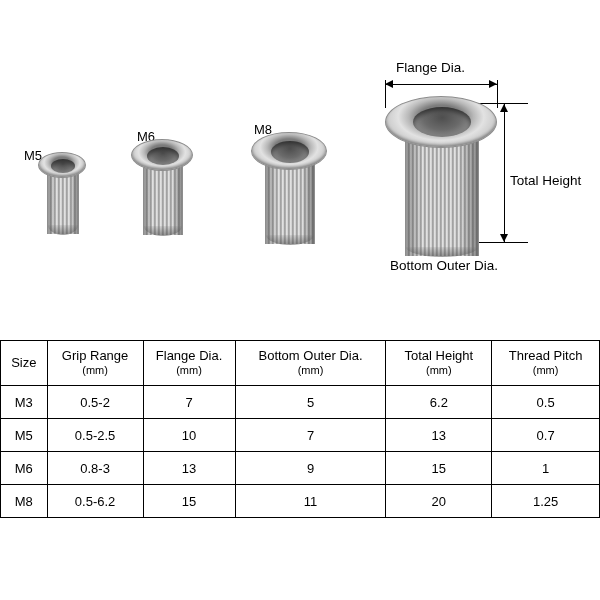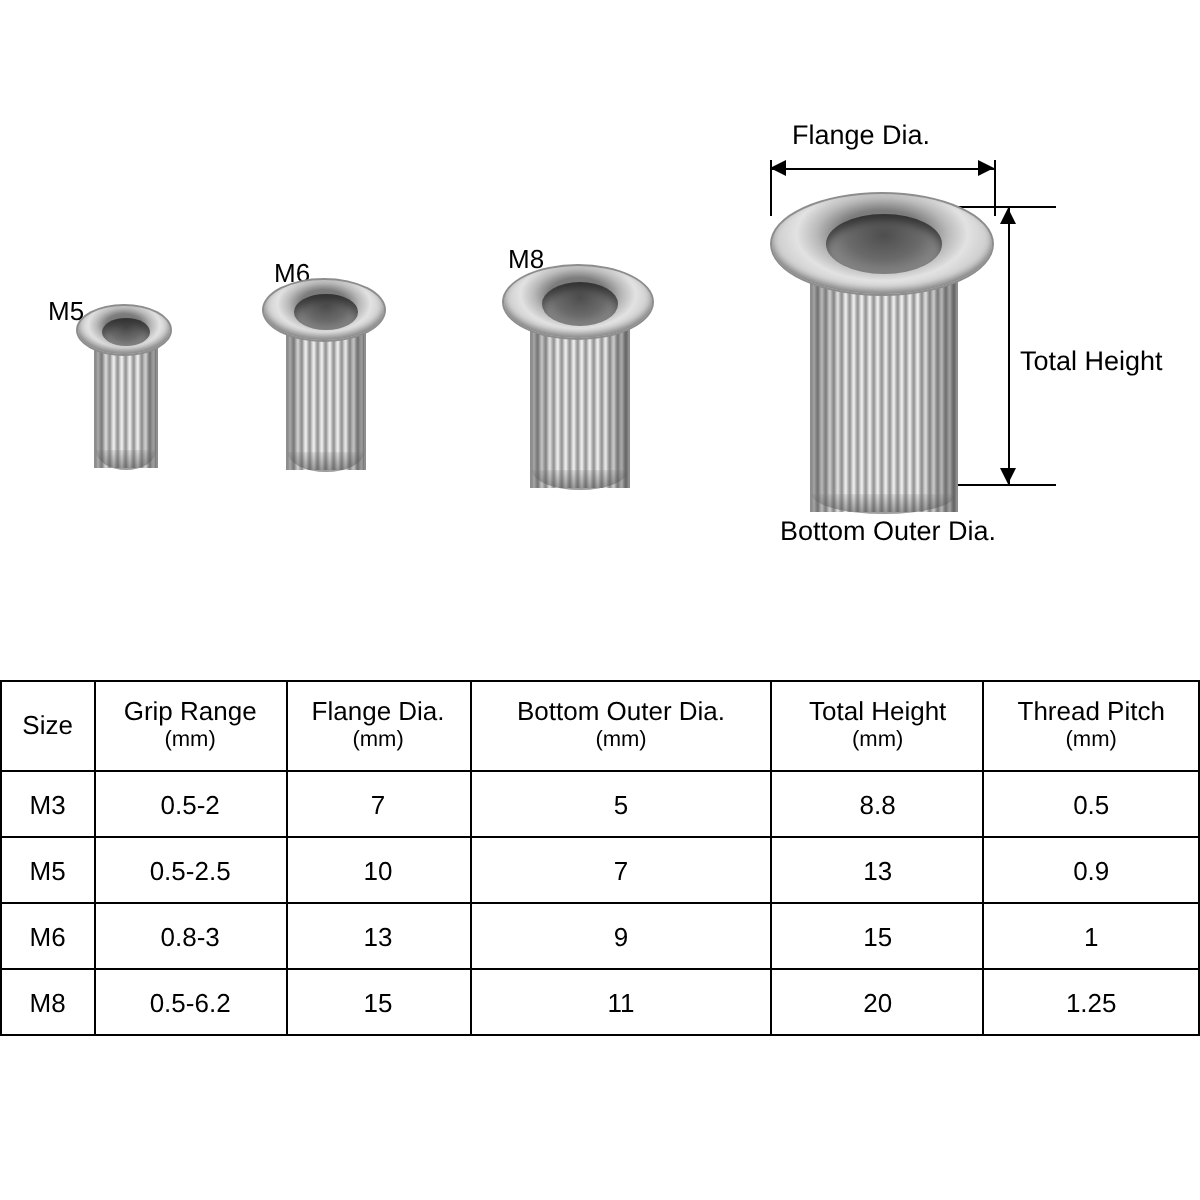--- a/index.html
+++ b/index.html
@@ -267,30 +267,30 @@
           <span class="unit">(mm)</span>
         </th>
       </tr>
     </thead>
     <tbody>
       <tr>
         <td>M3</td>
         <td>0.5-2</td>
         <td>7</td>
         <td>5</td>
-        <td>8.8</td>
+        <td>6.2</td>
         <td>0.5</td>
       </tr>
       <tr>
         <td>M5</td>
         <td>0.5-2.5</td>
         <td>10</td>
         <td>7</td>
         <td>13</td>
-        <td>0.9</td>
+        <td>0.7</td>
       </tr>
       <tr>
         <td>M6</td>
         <td>0.8-3</td>
         <td>13</td>
         <td>9</td>
         <td>15</td>
         <td>1</td>
       </tr>
       <tr>

